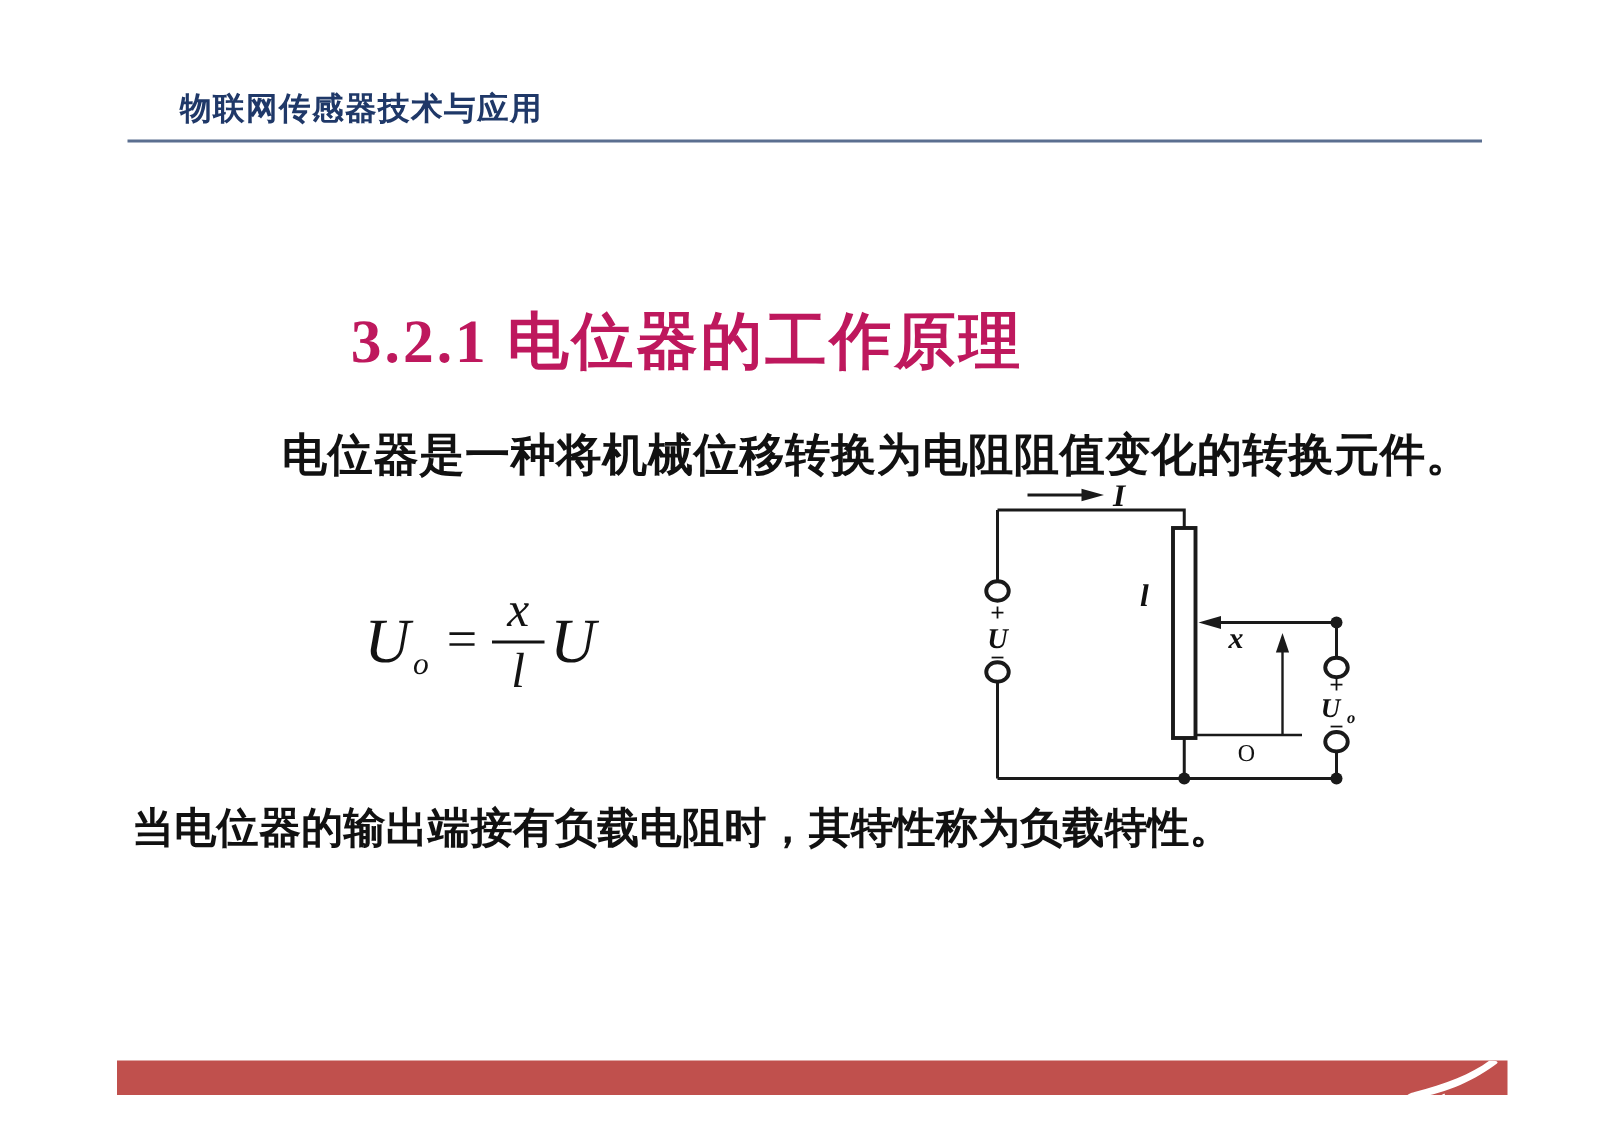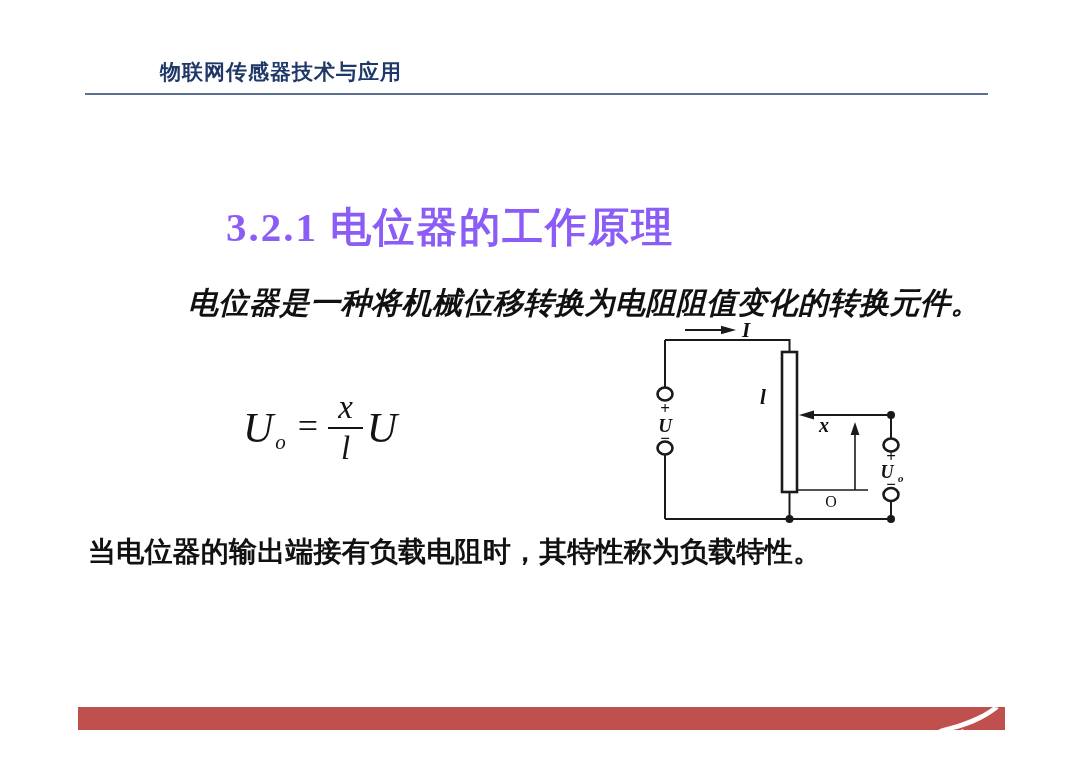--- a/index.html
+++ b/index.html
@@ -9,39 +9,39 @@
     background:#ffffff;
     overflow:hidden;
     font-family:"Liberation Sans",sans-serif;
     margin:0 auto;
   }
   
   .header-title{
     position:absolute;left:120px;top:58px;
     font-size:21px;font-weight:bold;color:#1f3868;
     letter-spacing:1px;
-    margin-left:40px;
   }
   .header-rule{
     position:absolute;left:85px;top:93px;
     width:903px;height:2px;background:#5b6f90;
   }
   
   .page-title{
     position:absolute;left:0;top:200px;width:900px;
     text-align:center;
     font-family:"Liberation Serif",serif;
-    font-size:41px;font-weight:bold;color:#8b5cf6;
+    font-size:41px;font-weight:bold;color:#be185d;
     letter-spacing:2px;
+    padding-left:8px;
   }
   
   .para{color:#111;font-weight:600;white-space:nowrap;}
   .para-intro{
     position:absolute;left:188px;top:283px;
-    font-size:30px;letter-spacing:0.5px;font-style:italic;
+    font-size:30px;letter-spacing:0.5px;
   }
   .para-load{
     position:absolute;left:88px;top:533px;
     font-size:28px;letter-spacing:0.2px;
   }
   
   .formula{
     position:absolute;left:243px;top:385px;height:86px;
     display:flex;align-items:center;
     font-family:"Liberation Serif",serif;

